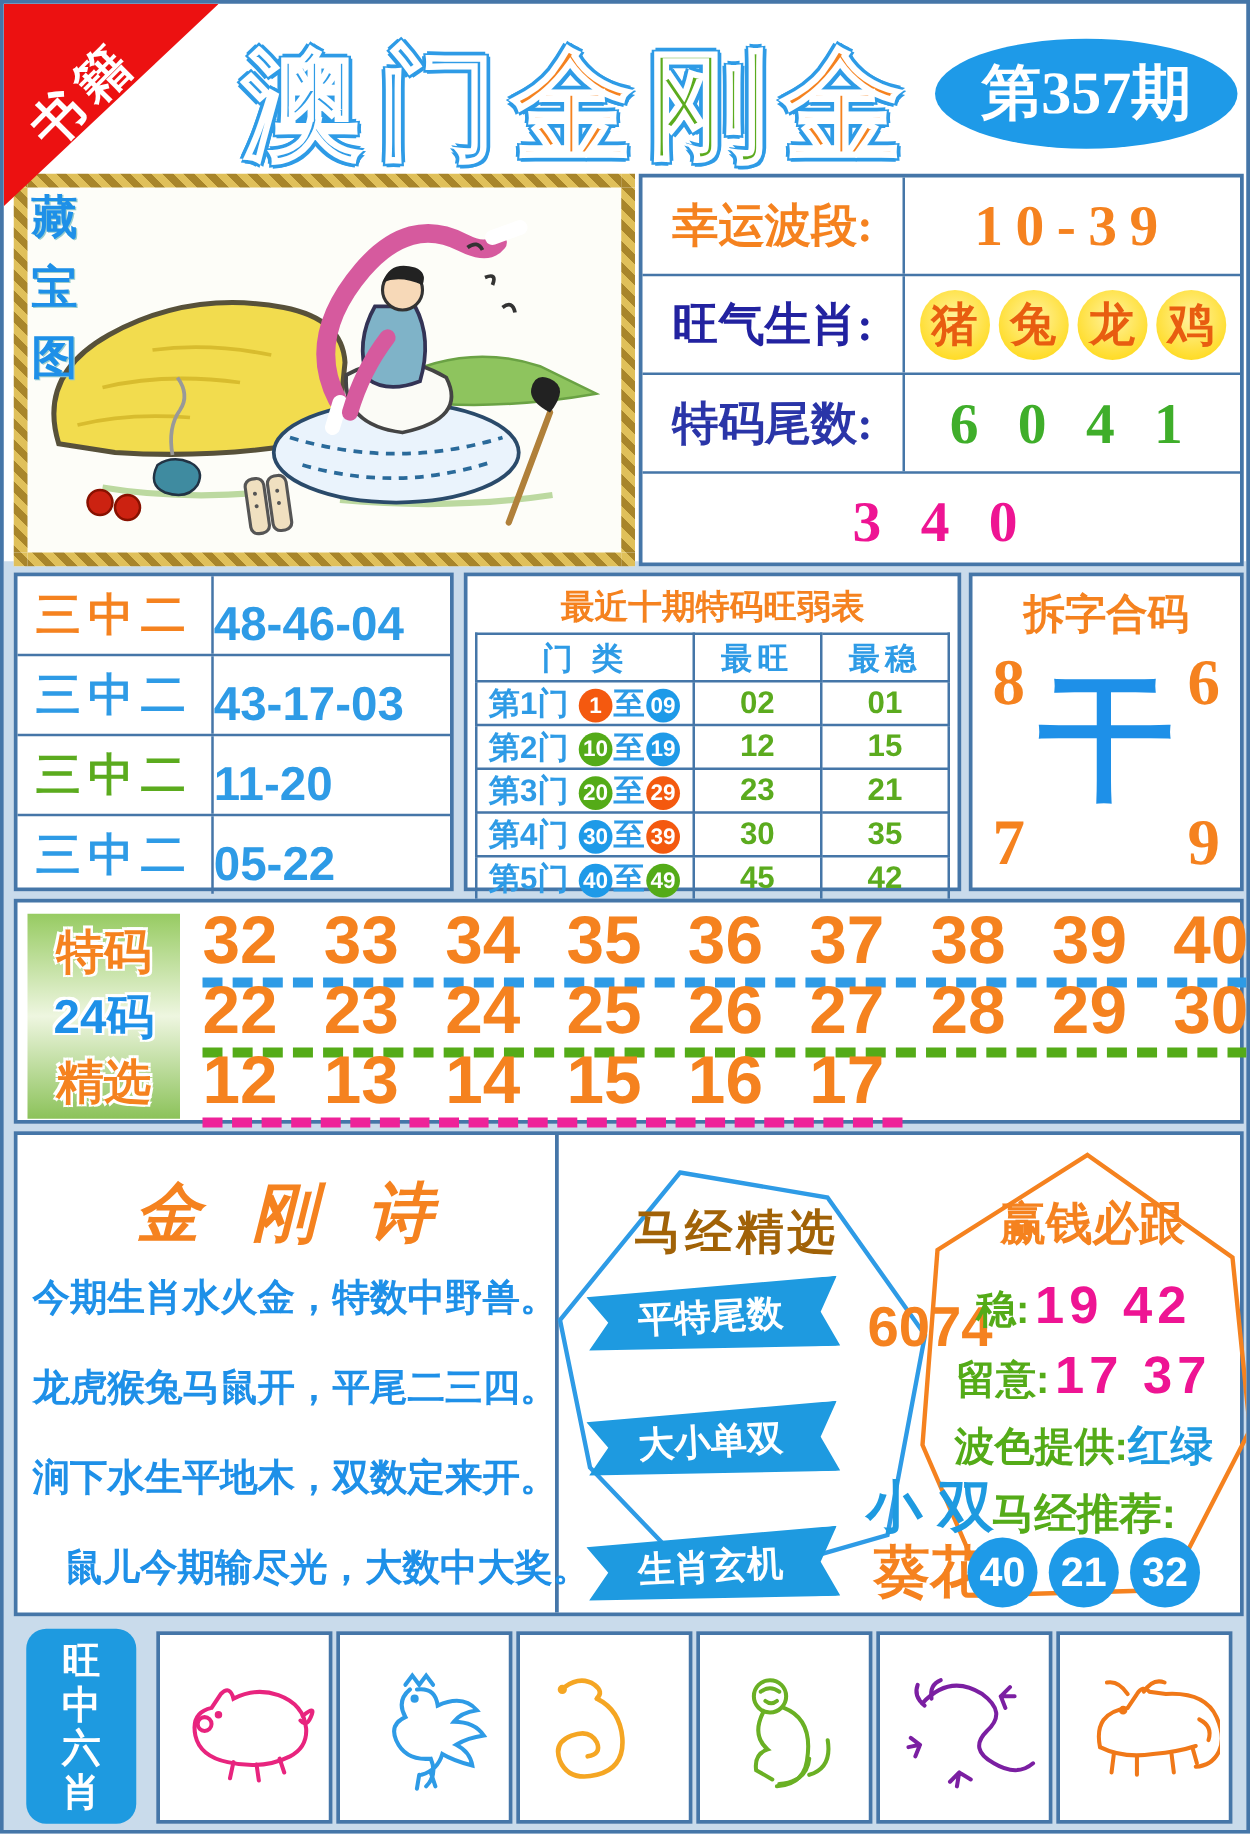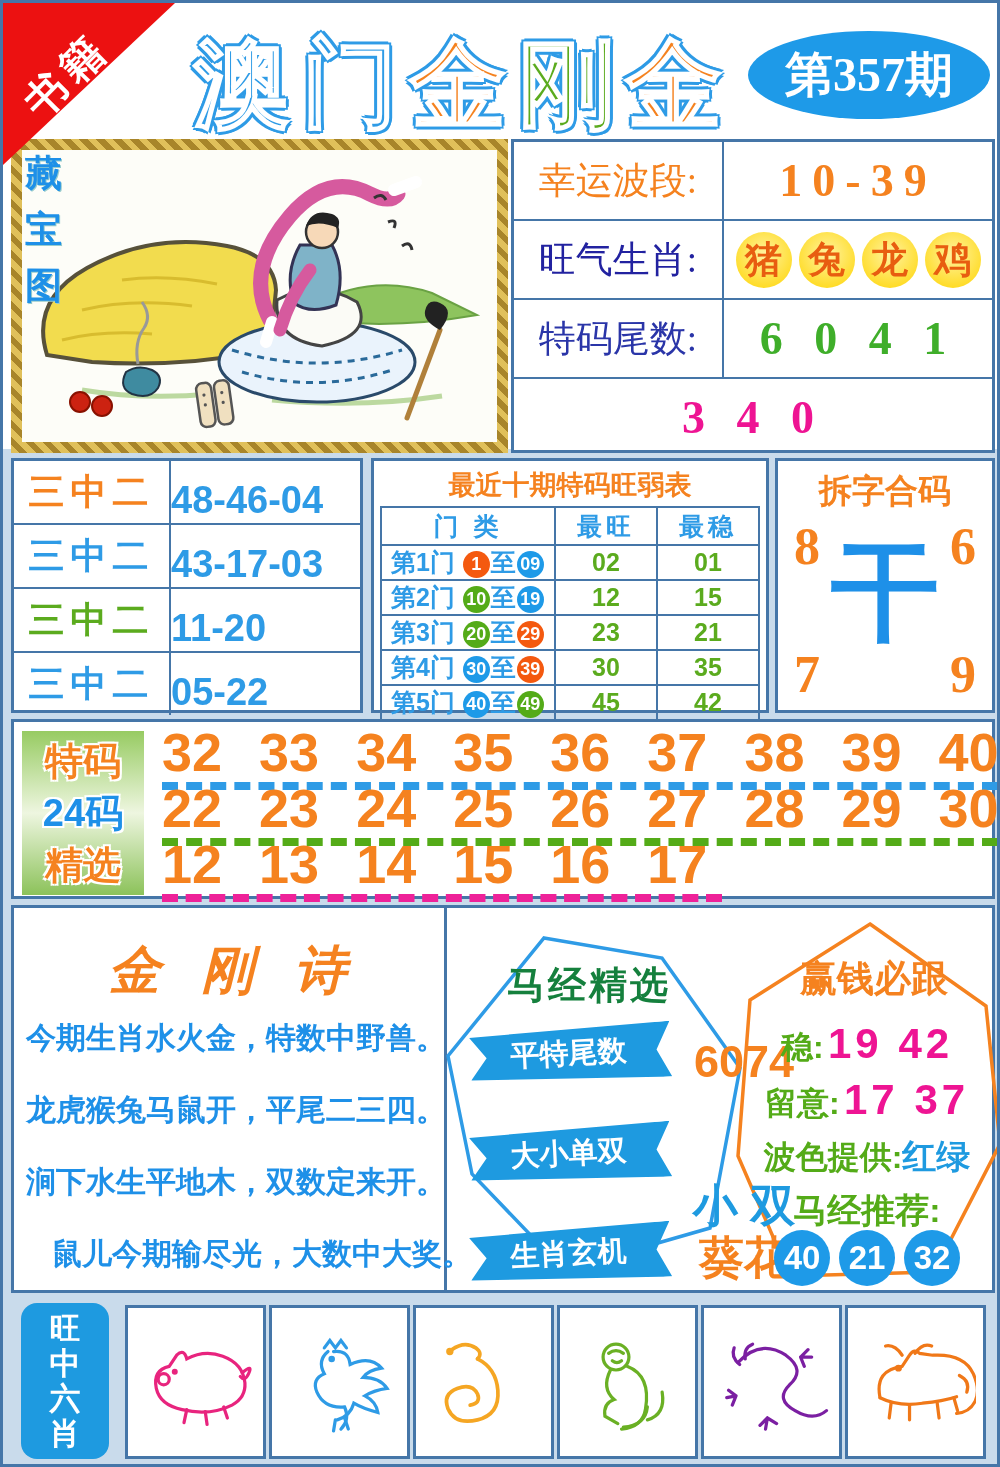--- a/index.html
+++ b/index.html
@@ -28,21 +28,21 @@
        border:11px solid #c8a23a;box-sizing:border-box;
        border-image:repeating-linear-gradient(45deg,#e0c05a 0 6px,#a8852a 6px 12px) 11;}
   .cangbao{position:absolute;left:22px;top:146px;z-index:4;display:flex;flex-direction:column;gap:6px;}
   .cangbao span{color:#1e90e8;font-size:37px;font-weight:bold;font-family:"Liberation Serif",serif;
                 text-shadow:1px 1px 0 #9cc;}
 
   
   .info{left:508px;top:136px;width:484px;height:314px;}
   .info .row{display:flex;height:77px;border-bottom:2px solid #4576a8;align-items:center;}
   .info .row:last-child{border-bottom:none;}
-  .info .lbl{width:208px;text-align:center;font-size:37px;font-weight:normal;
+  .info .lbl{width:208px;text-align:center;font-size:37px;font-weight:bold;
              font-family:"Liberation Serif",serif;border-right:2px solid #4576a8;
              height:100%;display:flex;align-items:center;justify-content:center;}
   .info .val{flex:1;text-align:center;font-size:46px;font-weight:bold;letter-spacing:10px;
              font-family:"Liberation Serif",serif;}
   .zodiac-circles{flex:1;display:flex;justify-content:center;gap:7px;}
   .zc{width:56px;height:56px;border-radius:50%;background:radial-gradient(circle at 50% 40%,#fff3a0,#ffd400);
       color:#e85d10;font-size:37px;font-weight:bold;display:flex;align-items:center;justify-content:center;
       font-family:"Liberation Serif",serif;}
 
   
@@ -92,21 +92,21 @@
   
   .bottom{left:8px;top:902px;width:984px;height:388px;}
   .vdiv{position:absolute;left:430px;top:0;width:3px;height:382px;background:#4576a8;}
   .poemtitle{position:absolute;left:30px;top:28px;width:380px;text-align:center;color:#f5821f;
              font-size:52px;font-weight:bold;font-style:italic;font-family:"Liberation Serif",serif;letter-spacing:14px;}
   .poemline{position:absolute;left:12px;width:416px;color:#1e90e8;font-size:30px;font-weight:bold;
             font-family:"Liberation Serif",serif;white-space:nowrap;}
   .pl0{top:110px;} .pl1{top:182px;} .pl2{top:254px;} .pl3{top:326px;margin-left:26px;}
 
   .hexsvg,.octsvg{position:absolute;pointer-events:none;}
-  .majing-title{position:absolute;left:470px;top:52px;width:210px;text-align:center;color:#15803d;
+  .majing-title{position:absolute;left:470px;top:52px;width:210px;text-align:center;color:#a16207;
                 font-size:38px;font-weight:bold;letter-spacing:3px;}
   .ribbon-tag{position:absolute;left:452px;width:205px;height:56px;background:#1e9ae0;color:#fff;
               display:flex;align-items:center;justify-content:center;font-size:29px;font-weight:bold;
               transform:rotate(-3deg);
               clip-path:polygon(2% 12%,100% 0,93% 50%,100% 100%,2% 88%,10% 50%);}
   .rt0{top:118px;} .rt1{top:218px;} .rt2{top:318px;}
   .ribbon-val{position:absolute;left:655px;width:150px;text-align:center;font-size:45px;font-weight:bold;}
   .rv0{top:128px;color:#f5821f;} .rv1{top:220px;color:#1e9ae0;margin-top:48px;} .rv2{top:320px;color:#f5821f;}
 
   .win-title{position:absolute;left:750px;top:46px;width:220px;text-align:center;color:#f5821f;

